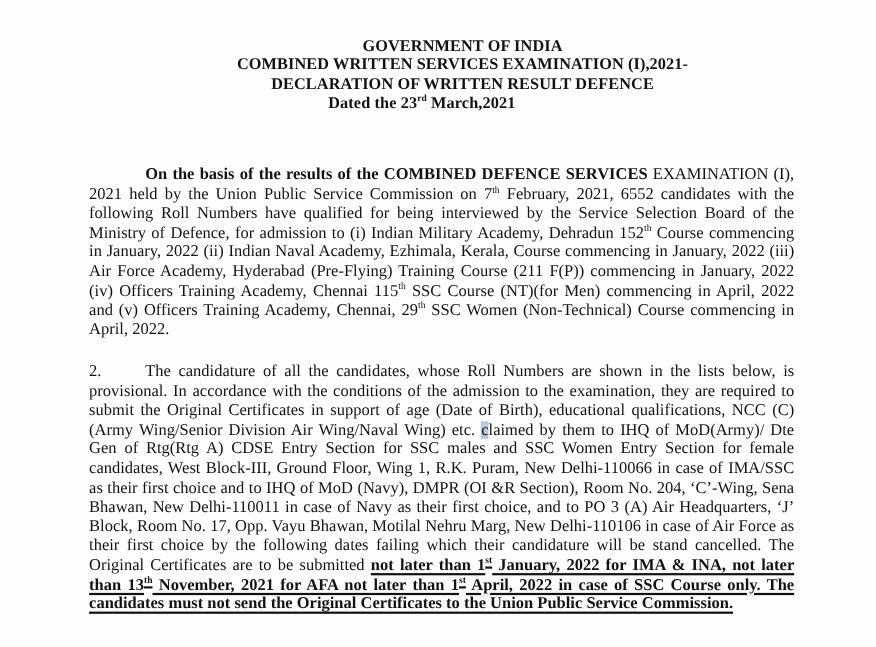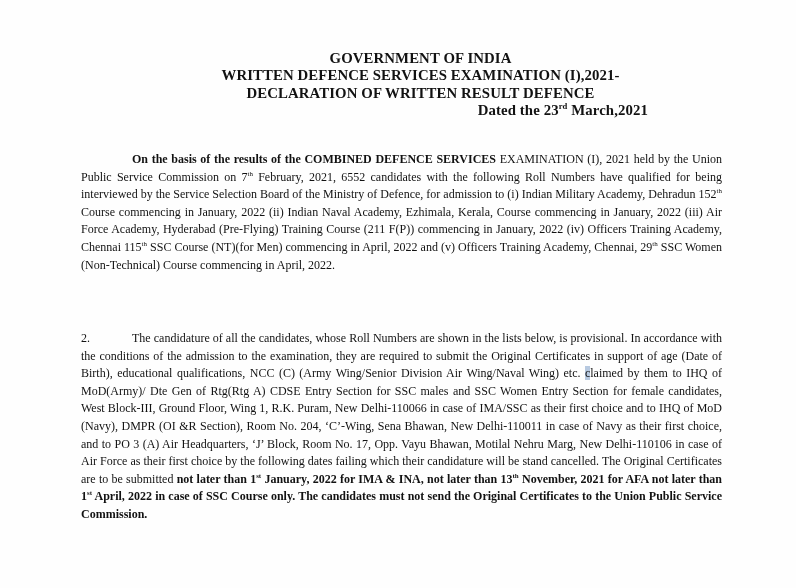--- a/index.html
+++ b/index.html
@@ -11,74 +11,74 @@
     position: relative;
     width: 796px;
     height: 588px;
     background: #fefefe;
     overflow: hidden;
     font-family: "Liberation Serif", serif;
     color: #121212;
   }
   .doc-header {
     position: absolute;
-    top: 50px;
+    top: 34px;
     left: 81px;
     width: 641px;
     box-sizing: border-box;
     padding-left: 38px;
     text-align: center;
     font-weight: bold;
     font-size: 14.8px;
     line-height: 17.4px;
     letter-spacing: 0.1px;
   }
   .date-line {
-    text-align: right;
     padding-right: 74px;
   }
   .para {
     position: absolute;
     left: 81px;
     width: 641px;
     text-align: justify;
-    font-size: 12px;
+    font-size: 15px;
     line-height: 17.6px;
   }
   #para-opening {
     top: 151px;
     text-indent: 51px;
   }
   #para-candidature {
     top: 330px;
   }
   .para-num {
     display: inline-block;
     width: 51px;
   }
   .b { font-weight: bold; }
   .u {
+    text-decoration: underline;
     text-decoration-thickness: 1.8px;
     text-underline-offset: 2.5px;
   }
   .sup {
     vertical-align: super;
     font-size: 0.58em;
     line-height: 0;
   }
   .hl {  }
 </style>
 </head>
 <body>
 
 <div class="page">
 
   <div class="doc-header">
     <div>GOVERNMENT OF INDIA</div>
-    <div>WRITTEN DEFENCE SERVICES EXAMINATION (I),2021-</div>
+    <div>COMBINED WRITTEN SERVICES EXAMINATION (I),2021-</div>
     <div>DECLARATION OF WRITTEN RESULT DEFENCE</div>
     <div class="date-line"><span>Dated the 23</span><span class="sup">rd</span><span> March,2021</span></div>
   </div>
 
   <div class="para" id="para-opening"><span class="b">On the basis of the results of the COMBINED DEFENCE SERVICES</span><span> EXAMINATION (I), 2021 held by the Union Public Service Commission on 7</span><span class="sup">th</span><span> February, 2021, 6552 candidates with the following Roll Numbers have qualified for being interviewed by the Service Selection Board of the Ministry of Defence, for admission to (i) Indian Military Academy, Dehradun 152</span><span class="sup">th</span><span> Course commencing in January, 2022 (ii) Indian Naval Academy, Ezhimala, Kerala, Course commencing in January, 2022 (iii) Air Force Academy, Hyderabad (Pre-Flying) Training Course (211 F(P)) commencing in January, 2022 (iv) Officers Training Academy, Chennai  115</span><span class="sup">th</span><span> SSC Course (NT)(for Men) commencing in April, 2022 and (v) Officers Training Academy, Chennai, 29</span><span class="sup">th</span><span> SSC Women (Non-Technical) Course commencing in April, 2022.</span></div>
 
   <div class="para" id="para-candidature"><span class="para-num">2.</span><span>The candidature of all the candidates, whose Roll Numbers are shown in the lists below, is provisional. In accordance with the conditions of the admission to the examination, they are required to submit the Original Certificates in support of age (Date of Birth), educational qualifications, NCC (C) (Army Wing/Senior Division Air Wing/Naval Wing) etc. </span><span class="hl" style="background: rgb(183, 201, 224);">c</span><span>laimed by them to IHQ of MoD(Army)/ Dte Gen of Rtg(Rtg A) CDSE Entry Section for SSC males and SSC Women Entry Section for female candidates, West Block-III, Ground Floor, Wing 1, R.K. Puram, New Delhi-110066 in case of IMA/SSC as their first choice and to IHQ of MoD (Navy), DMPR (OI &amp;R Section), Room No. 204, ‘C’-Wing, Sena Bhawan, New Delhi-110011 in case of Navy as their first choice, and to PO 3 (A) Air Headquarters, ‘J’ Block, Room No. 17, Opp. Vayu Bhawan, Motilal Nehru Marg, New Delhi-110106 in case of Air Force as their first choice by the following dates failing which their candidature will be stand cancelled.  The Original Certificates are to be submitted </span><span class="b u">not later than 1</span><span class="b u sup">st</span><span class="b u"> January, 2022 for IMA &amp; INA, not later than 13</span><span class="b u sup">th</span><span class="b u"> November, 2021 for AFA not later than 1</span><span class="b u sup">st</span><span class="b u"> April, 2022 in case of SSC Course only. The candidates must not send the Original Certificates to the Union Public Service Commission.</span></div>
 
 </div>
 

